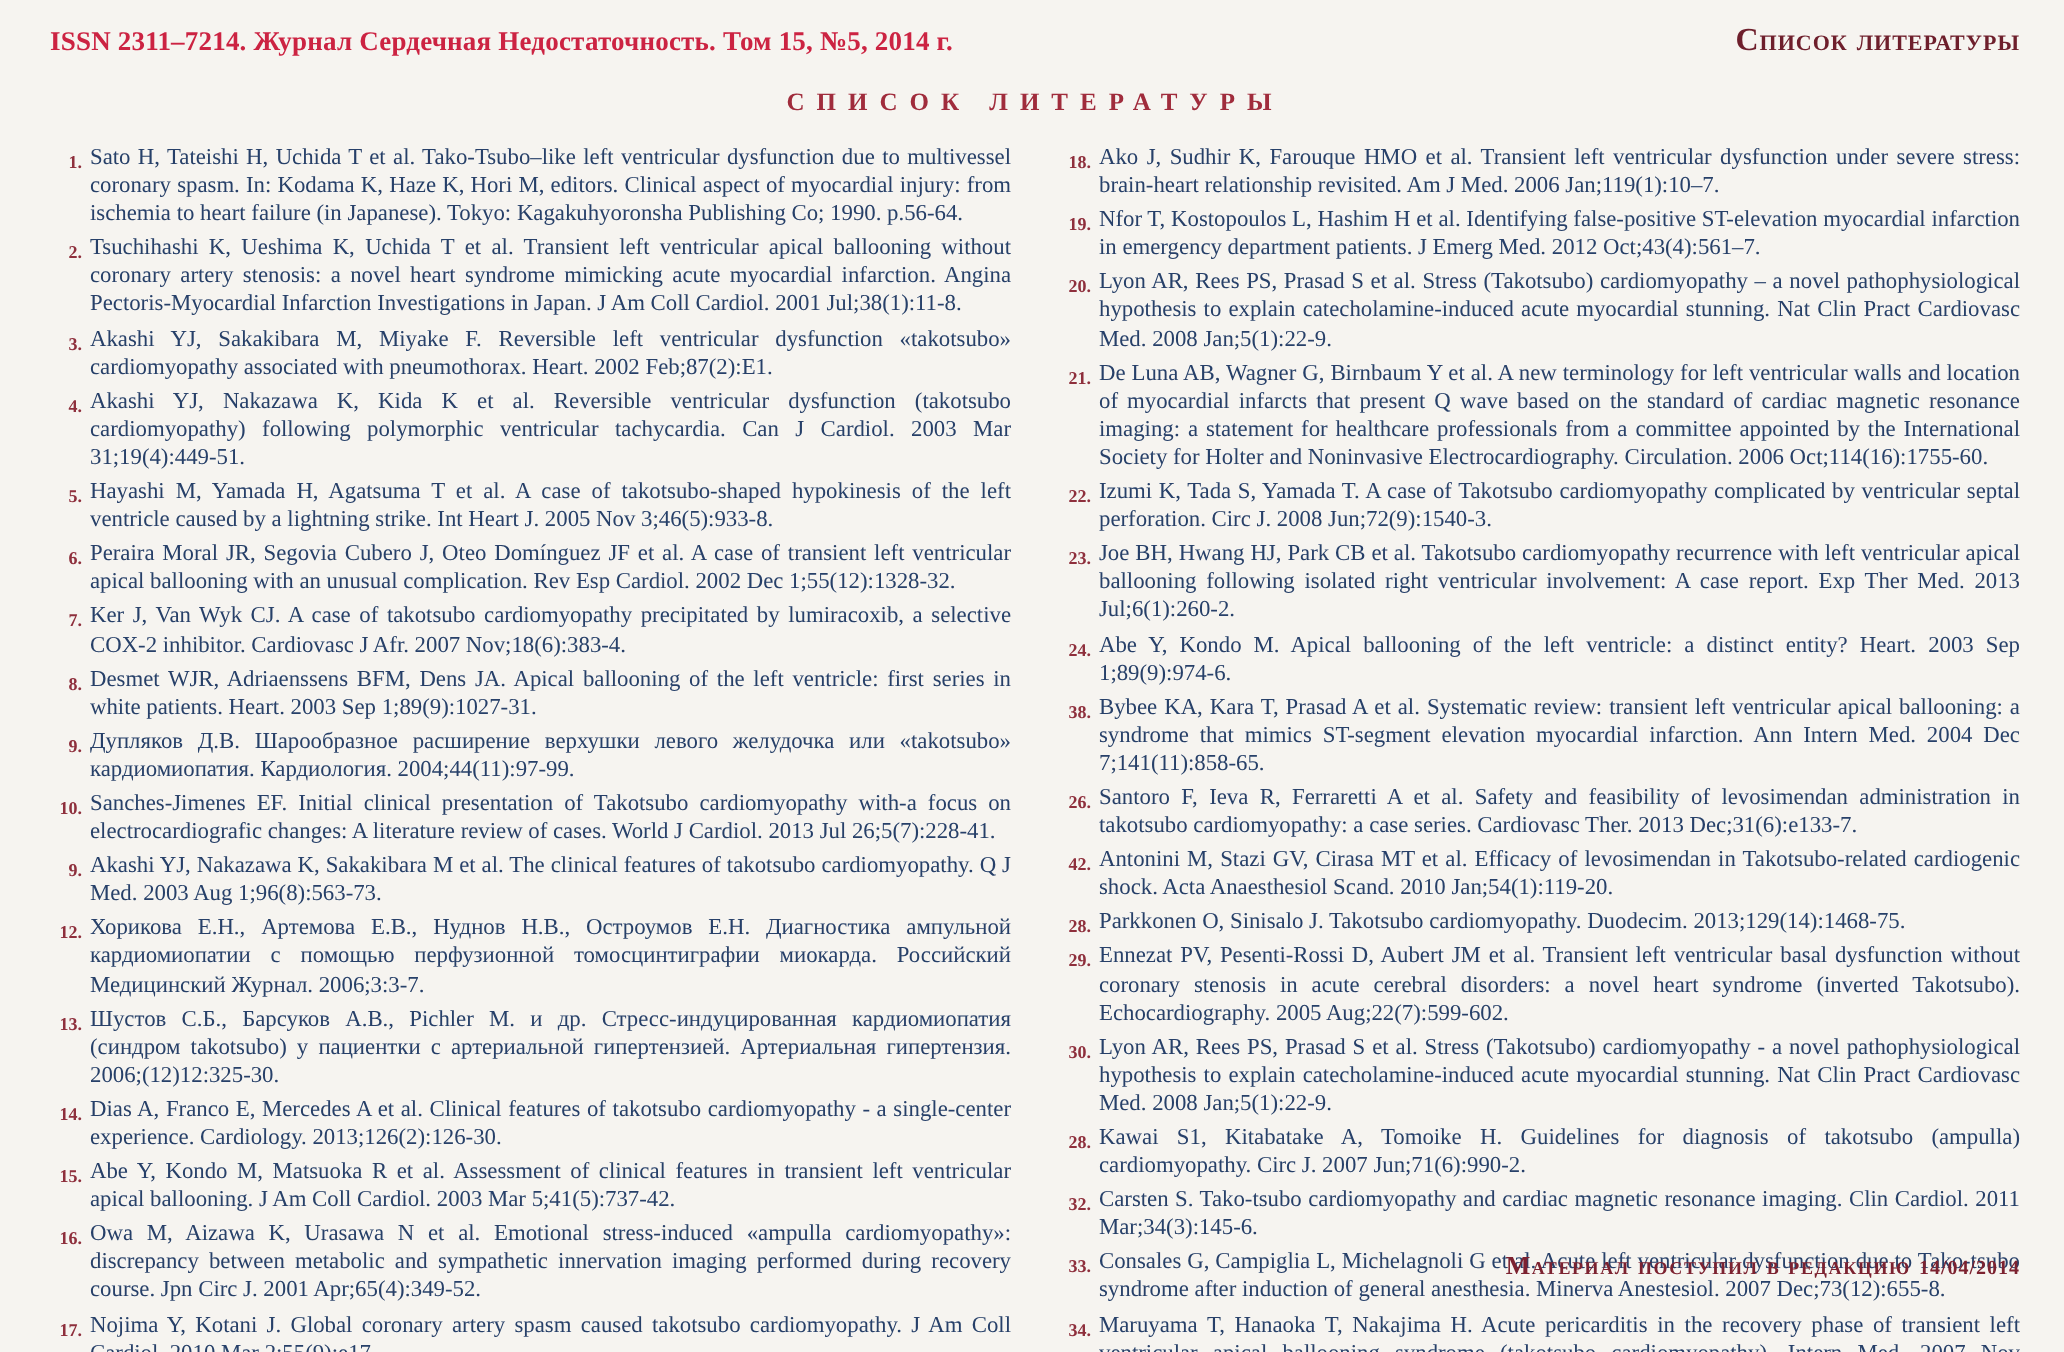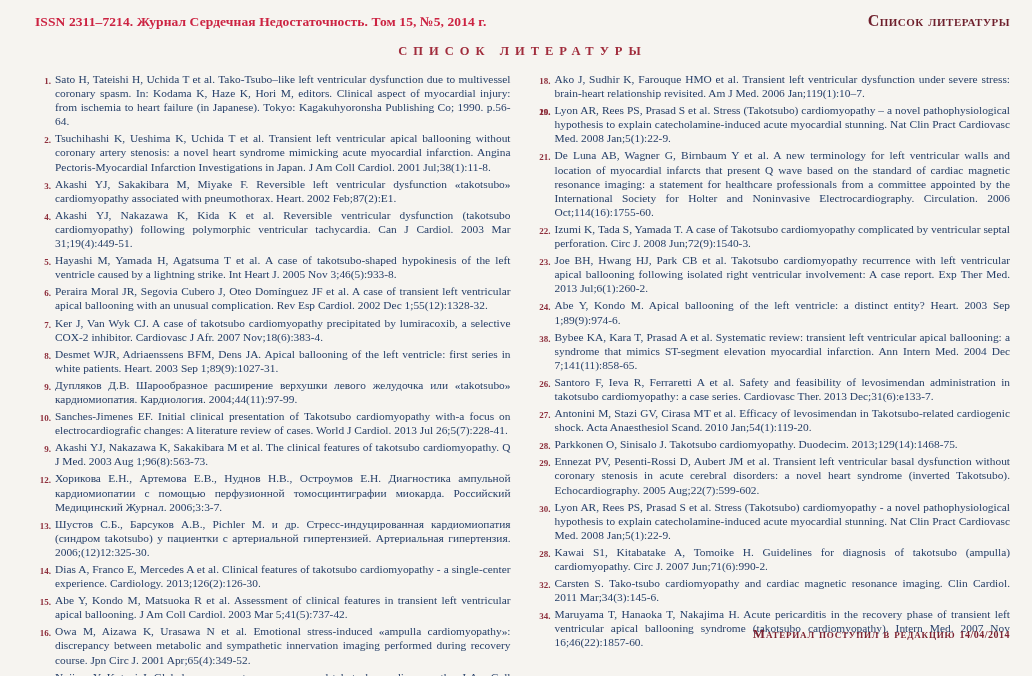--- a/index.html
+++ b/index.html
@@ -7,21 +7,21 @@
     width:1032px;height:676px;
     background:#f6f4f0;
     font-family:"Liberation Serif","DejaVu Serif",serif;
     color:#274069;
     overflow:hidden;
     position:relative;
   }
   .page{
     width:1032px;height:676px;
     box-sizing:border-box;
-    padding:12px 22px 10px 35px;
+    padding:12px 22px 10px 25px;
   }
   
   .pagehead{
     display:flex;justify-content:space-between;align-items:baseline;
     margin-bottom:14px;
   }
   .journal-info{
     color:#cc2342;
     font-weight:bold;
     font-size:13.5px;
@@ -114,34 +114,35 @@
         <div class="ref"><span class="ref-num">12.</span><span>Хорикова Е.Н., Артемова Е.В., Нуднов Н.В., Остроумов Е.Н. Диагностика ампульной кардиомиопатии с помощью перфузионной томосцинтиграфии миокарда. Российский Медицинский Журнал. 2006;3:3-7.</span></div>
         <div class="ref"><span class="ref-num">13.</span><span>Шустов С.Б., Барсуков А.В., Pichler M. и др. Стресс-индуцированная кардиомиопатия (синдром takotsubo) у пациентки с артериальной гипертензией. Артериальная гипертензия. 2006;(12)12:325-30.</span></div>
         <div class="ref"><span class="ref-num">14.</span><span>Dias A, Franco E, Mercedes A et al. Clinical features of takotsubo cardiomyopathy - a single-center experience. Cardiology. 2013;126(2):126-30.</span></div>
         <div class="ref"><span class="ref-num">15.</span><span>Abe Y, Kondo M, Matsuoka R et al. Assessment of clinical features in transient left ventricular apical ballooning. J Am Coll Cardiol. 2003 Mar 5;41(5):737-42.</span></div>
         <div class="ref"><span class="ref-num">16.</span><span>Owa M, Aizawa K, Urasawa N et al. Emotional stress-induced «ampulla cardiomyopathy»: discrepancy between metabolic and sympathetic innervation imaging performed during recovery course. Jpn Circ J. 2001 Apr;65(4):349-52.</span></div>
         <div class="ref"><span class="ref-num">17.</span><span>Nojima Y, Kotani J. Global coronary artery spasm caused takotsubo cardiomyopathy. J Am Coll Cardiol. 2010 Mar 2;55(9):e17.</span></div>
       </div>
     <div class="col" id="col-right">
 
     <div class="ref"><span class="ref-num">18.</span><span>Ako J, Sudhir K, Farouque HMO et al. Transient left ventricular dysfunction under severe stress: brain-heart relationship revisited. Am J Med. 2006 Jan;119(1):10–7.</span></div>
-        <div class="ref"><span class="ref-num">19.</span></div>
+        <div class="ref"><span class="ref-num">19.</span><span>Nfor T, Kostopoulos L, Hashim H et al. Identifying false-positive ST-elevation myocardial infarction in emergency department patients. J Emerg Med. 2012 Oct;43(4):561–7.</span></div>
         <div class="ref"><span class="ref-num">20.</span><span>Lyon AR, Rees PS, Prasad S et al. Stress (Takotsubo) cardiomyopathy – a novel pathophysiological hypothesis to explain catecholamine-induced acute myocardial stunning. Nat Clin Pract Cardiovasc Med. 2008 Jan;5(1):22-9.</span></div>
         <div class="ref"><span class="ref-num">21.</span><span>De Luna AB, Wagner G, Birnbaum Y et al. A new terminology for left ventricular walls and location of myocardial infarcts that present Q wave based on the standard of cardiac magnetic resonance imaging: a statement for healthcare professionals from a committee appointed by the International Society for Holter and Noninvasive Electrocardiography. Circulation. 2006 Oct;114(16):1755-60.</span></div>
         <div class="ref"><span class="ref-num">22.</span><span>Izumi K, Tada S, Yamada T. A case of Takotsubo cardiomyopathy complicated by ventricular septal perforation. Circ J. 2008 Jun;72(9):1540-3.</span></div>
         <div class="ref"><span class="ref-num">23.</span><span>Joe BH, Hwang HJ, Park CB et al. Takotsubo cardiomyopathy recurrence with left ventricular apical ballooning following isolated right ventricular involvement: A case report. Exp Ther Med. 2013 Jul;6(1):260-2.</span></div>
         <div class="ref"><span class="ref-num">24.</span><span>Abe Y, Kondo M. Apical ballooning of the left ventricle: a distinct entity? Heart. 2003 Sep 1;89(9):974-6.</span></div>
         <div class="ref"><span class="ref-num">38.</span><span>Bybee KA, Kara T, Prasad A et al. Systematic review: transient left ventricular apical ballooning: a syndrome that mimics ST-segment elevation myocardial infarction. Ann Intern Med. 2004 Dec 7;141(11):858-65.</span></div>
         <div class="ref"><span class="ref-num">26.</span><span>Santoro F, Ieva R, Ferraretti A et al. Safety and feasibility of levosimendan administration in takotsubo cardiomyopathy: a case series. Cardiovasc Ther. 2013 Dec;31(6):e133-7.</span></div>
-        <div class="ref"><span class="ref-num">27.</span><span>Antonini M, Stazi GV, Cirasa MT et al. Efficacy of levosimendan in Takotsubo-related cardiogenic shock. Acta Anaesthesiol Scand. 2010 Jan;54(1):119-20.</span></div>
+        <div class="ref"><span class="ref-num">42.</span><span>Antonini M, Stazi GV, Cirasa MT et al. Efficacy of levosimendan in Takotsubo-related cardiogenic shock. Acta Anaesthesiol Scand. 2010 Jan;54(1):119-20.</span></div>
         <div class="ref"><span class="ref-num">28.</span><span>Parkkonen O, Sinisalo J. Takotsubo cardiomyopathy. Duodecim. 2013;129(14):1468-75.</span></div>
         <div class="ref"><span class="ref-num">29.</span><span>Ennezat PV, Pesenti-Rossi D, Aubert JM et al. Transient left ventricular basal dysfunction without coronary stenosis in acute cerebral disorders: a novel heart syndrome (inverted Takotsubo). Echocardiography. 2005 Aug;22(7):599-602.</span></div>
         <div class="ref"><span class="ref-num">30.</span><span>Lyon AR, Rees PS, Prasad S et al. Stress (Takotsubo) cardiomyopathy - a novel pathophysiological hypothesis to explain catecholamine-induced acute myocardial stunning. Nat Clin Pract Cardiovasc Med. 2008 Jan;5(1):22-9.</span></div>
         <div class="ref"><span class="ref-num">28.</span><span>Kawai S1, Kitabatake A, Tomoike H. Guidelines for diagnosis of takotsubo (ampulla) cardiomyopathy. Circ J. 2007 Jun;71(6):990-2.</span></div>
         <div class="ref"><span class="ref-num">32.</span><span>Carsten S. Tako-tsubo cardiomyopathy and cardiac magnetic resonance imaging. Clin Cardiol. 2011 Mar;34(3):145-6.</span></div>
+        <div class="ref"><span class="ref-num">33.</span><span>Consales G, Campiglia L, Michelagnoli G et al. Acute left ventricular dysfunction due to Tako-tsubo syndrome after induction of general anesthesia. Minerva Anestesiol. 2007 Dec;73(12):655-8.</span></div>
         <div class="ref"><span class="ref-num">34.</span><span>Maruyama T, Hanaoka T, Nakajima H. Acute pericarditis in the recovery phase of transient left ventricular apical ballooning syndrome (takotsubo cardiomyopathy). Intern Med. 2007 Nov 16;46(22):1857-60.</span></div>
       </div>
   </div>
 
   <div class="footer" id="footer-slot" style="position:absolute; right:22px; bottom:34px;">
     <span class="footer-label">Материал поступил в редакцию</span>
     <span class="footer-date">14/04/2014</span>
   </div>
 
 </div>

